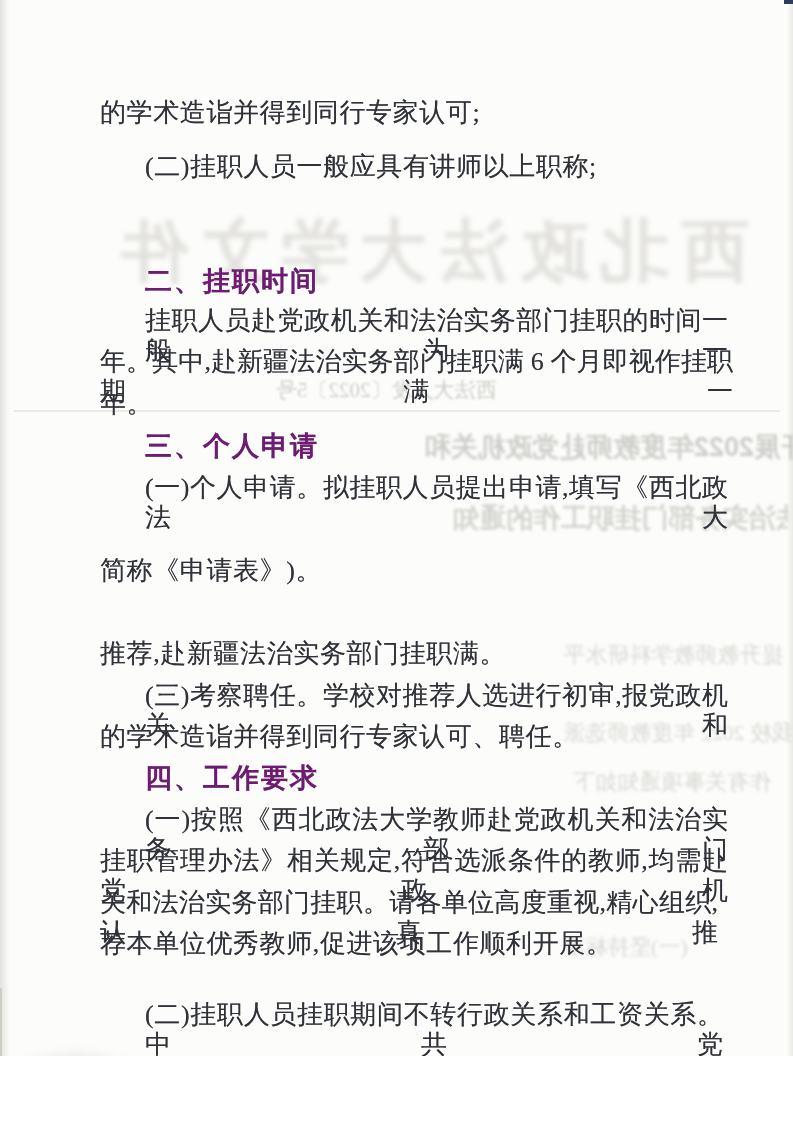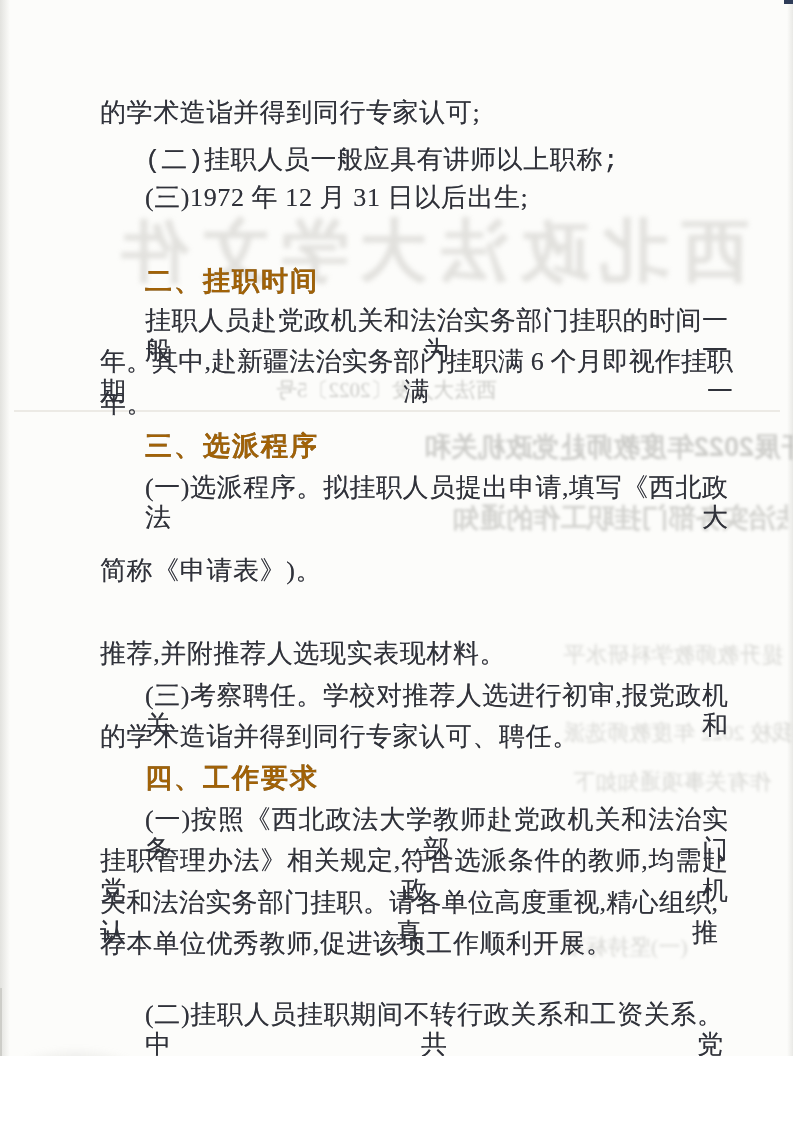--- a/index.html
+++ b/index.html
@@ -38,21 +38,21 @@
   .jf{
     white-space:normal;
     text-align:justify;
     text-align-last:justify;
     letter-spacing:normal;
   }
   .hd{
     font-family:"Liberation Sans", sans-serif;
     font-weight:700;
     font-size:27px;
-    color:#a16207;
+    color:#701a75;
     letter-spacing:2px;
     text-shadow:0 0 0.5px rgba(35,36,42,0.6);
   }
   
   .mirror{display:inline-block;transform:scaleX(-1);}
   .bleed{
     position:absolute;
     color:#aaaaa5;
     pointer-events:none;
     white-space:nowrap;
@@ -129,30 +129,29 @@
   <div class="bleed bleed-docnum"><span class="mirror">西法大人发〔2022〕5号</span></div>
   <div class="bleed-rule"></div>
   <div class="bleed bleed-title1"><span class="mirror">关于开展2022年度教师赴党政机关和</span></div>
   <div class="bleed bleed-title2"><span class="mirror">法治实务部门挂职工作的通知</span></div>
   <div class="bleed bleed-frag frag-0"><span class="mirror">提升教师教学科研水平</span></div>
   <div class="bleed bleed-frag frag-1"><span class="mirror">行我校 2022 年度教师选派</span></div>
   <div class="bleed bleed-frag frag-2"><span class="mirror">作有关事项通知如下</span></div>
   <div class="bleed bleed-frag frag-3"><span class="mirror">(一)坚持标准</span></div>
 
   <div class="ln" style="top:98px;  left:100px;">的学术造诣并得到同行专家认可;</div>
-  <div class="ln" style="top:146px; left:145px;font-family:Liberation Mono, monospace;">(二)挂职人员一般应具有讲师以上职称;</div>
-  <div class="ln" style="top:183px; left:145px;">(三)1972 年 12 月 31 日以后出生;</div>
+  <div class="ln" style="top:152px; left:145px;">(二)挂职人员一般应具有讲师以上职称;</div>
   <div class="ln hd" style="top:266px; left:145px;">二、挂职时间</div>
   <div class="ln jf" style="top:306px; left:145px; width:583px;">挂职人员赴党政机关和法治实务部门挂职的时间一般为一</div>
   <div class="ln jf" style="top:347px; left:100px; width:633px;">年。其中,赴新疆法治实务部门挂职满 6 个月即视作挂职期满一</div>
   <div class="ln" style="top:389px; left:100px;">年。</div>
-  <div class="ln hd" style="top:431px; left:145px;">三、选派程序</div>
-  <div class="ln jf" style="top:473px; left:145px; width:583px;">(一)选派程序。拟挂职人员提出申请,填写《西北政法大</div>
+  <div class="ln hd" style="top:431px; left:145px;">三、个人申请</div>
+  <div class="ln jf" style="top:473px; left:145px; width:583px;">(一)个人申请。拟挂职人员提出申请,填写《西北政法大</div>
   <div class="ln" style="top:556px; left:100px;text-align:center;">简称《申请表》)。</div>
-  <div class="ln" style="top:639px; left:100px;">推荐,并附推荐人选现实表现材料。</div>
+  <div class="ln" style="top:639px; left:100px;">推荐,赴新疆法治实务部门挂职满。</div>
   <div class="ln jf" style="top:681px; left:145px; width:583px;">(三)考察聘任。学校对推荐人选进行初审,报党政机关和</div>
   <div class="ln" style="top:722px; left:100px;">的学术造诣并得到同行专家认可、聘任。</div>
   <div class="ln hd" style="top:763px; left:145px;">四、工作要求</div>
   <div class="ln jf" style="top:805px; left:145px; width:583px;">(一)按照《西北政法大学教师赴党政机关和法治实务部门</div>
   <div class="ln jf" style="top:846px; left:100px; width:628px;">挂职管理办法》相关规定,符合选派条件的教师,均需赴党政机</div>
   <div class="ln jf" style="top:888px; left:100px; width:618px;">关和法治实务部门挂职。请各单位高度重视,精心组织,认真推</div>
   <div class="ln" style="top:929px; left:100px;">荐本单位优秀教师,促进该项工作顺利开展。</div>
   <div class="ln jf" style="top:1000px; left:145px; width:578px;">(二)挂职人员挂职期间不转行政关系和工资关系。中共党</div>
 
   <div class="smudge"></div>

